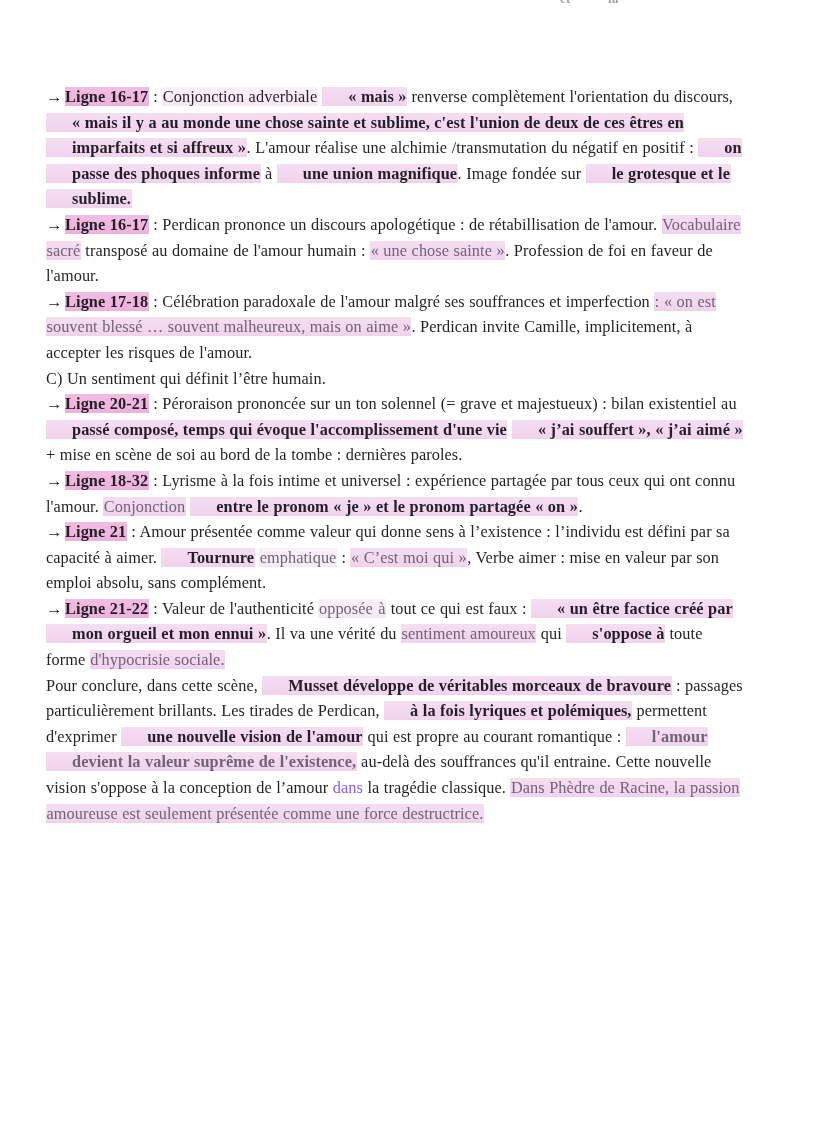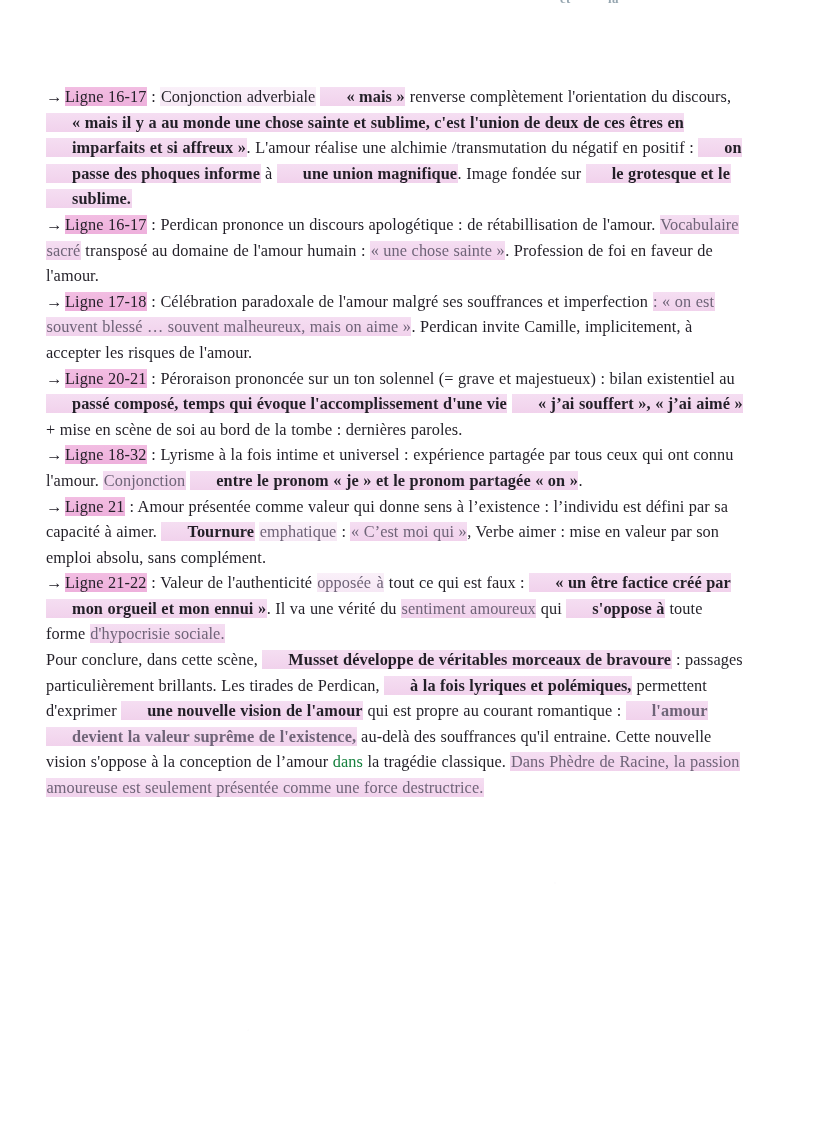--- a/index.html
+++ b/index.html
@@ -90,21 +90,21 @@
   mark {
     background: transparent;
     color: inherit;
     padding: 0 .5px;
   }
   
   mark.hl-strong {
     background: #f0b8e0;
     background: linear-gradient(#f2bde2, #eeb0dc);
     color: #221f27;
-    font-weight: normal;
+    font-weight: bold;
     box-decoration-break: clone;
     -webkit-box-decoration-break: clone;
   }
   
   mark.hl {
     background: #f3d9ef;
     background: linear-gradient(#f5def2, #f1d2ec);
     box-decoration-break: clone;
     -webkit-box-decoration-break: clone;
   }
@@ -113,21 +113,21 @@
     background: #f8ecf7;
     background: linear-gradient(#faf0f9, #f6e8f5);
     box-decoration-break: clone;
     -webkit-box-decoration-break: clone;
   }
   
   mark.hl.b, mark.hl-light.b { font-weight: bold; padding-left: 26px; }
 
   
   .faded { color: #6f6478; }
-  .faded-2 { color: #15803d; text-align: center; }
+  .faded-2 { color: #8b5cf6; text-align: center; }
 </style>
 </head>
 <body>
 
 <div id="paper"></div>
 <div id="scan-noise"></div>
 
 <div id="top-cutoff">
     <span class="frag" style="left: 560px;">et</span>
     <span class="frag" style="left: 608px;">la</span>
@@ -141,20 +141,23 @@
     </p>
 
     <p class="para gap-xl">
       <span class="arrow">→</span><mark class="hl-strong">Ligne 16-17</mark><span><span> : Perdican prononce un discours apologétique : de rétabillisation de l'amour. </span><mark class="hl faded">Vocabulaire sacré</mark><span> transposé au domaine de l'amour humain : </span><mark class="hl faded">« une chose sainte »</mark><span>. Profession de foi en faveur de l'amour.</span></span>
     </p>
 
     <p class="para gap-md">
       <span class="arrow">→</span><mark class="hl-strong">Ligne 17-18</mark><span><span> : Célébration paradoxale de l'amour malgré ses souffrances et imperfection </span><mark class="hl faded">: « on est souvent blessé … souvent malheureux, mais on aime »</mark><span>. Perdican invite Camille, implicitement, à accepter les risques de l'amour.</span></span>
     </p>
 
+    <p class="para gap-xxl">
+      <span><span>C) Un sentiment qui définit l’être humain.</span></span>
+    </p>
 
     <p class="para gap-md">
       <span class="arrow">→</span><mark class="hl-strong">Ligne 20-21</mark><span><span> :  Péroraison prononcée sur un ton solennel (= grave et majestueux) : bilan existentiel au </span><mark class="hl b">passé composé, temps qui évoque l'accomplissement d'une vie</mark><span> </span><mark class="hl b">« j’ai souffert », « j’ai aimé »</mark><span> + mise en scène de soi au bord de la tombe : dernières paroles.</span></span>
     </p>
 
     <p class="para gap-md">
       <span class="arrow">→</span><mark class="hl-strong">Ligne 18-32</mark><span><span> :  Lyrisme à la fois intime et universel : expérience partagée par tous ceux qui ont connu l'amour. </span><mark class="hl faded">Conjonction</mark><span> </span><mark class="hl b">entre le pronom « je » et le pronom partagée « on »</mark><span>.</span></span>
     </p>
 
     <p class="para gap-md">

